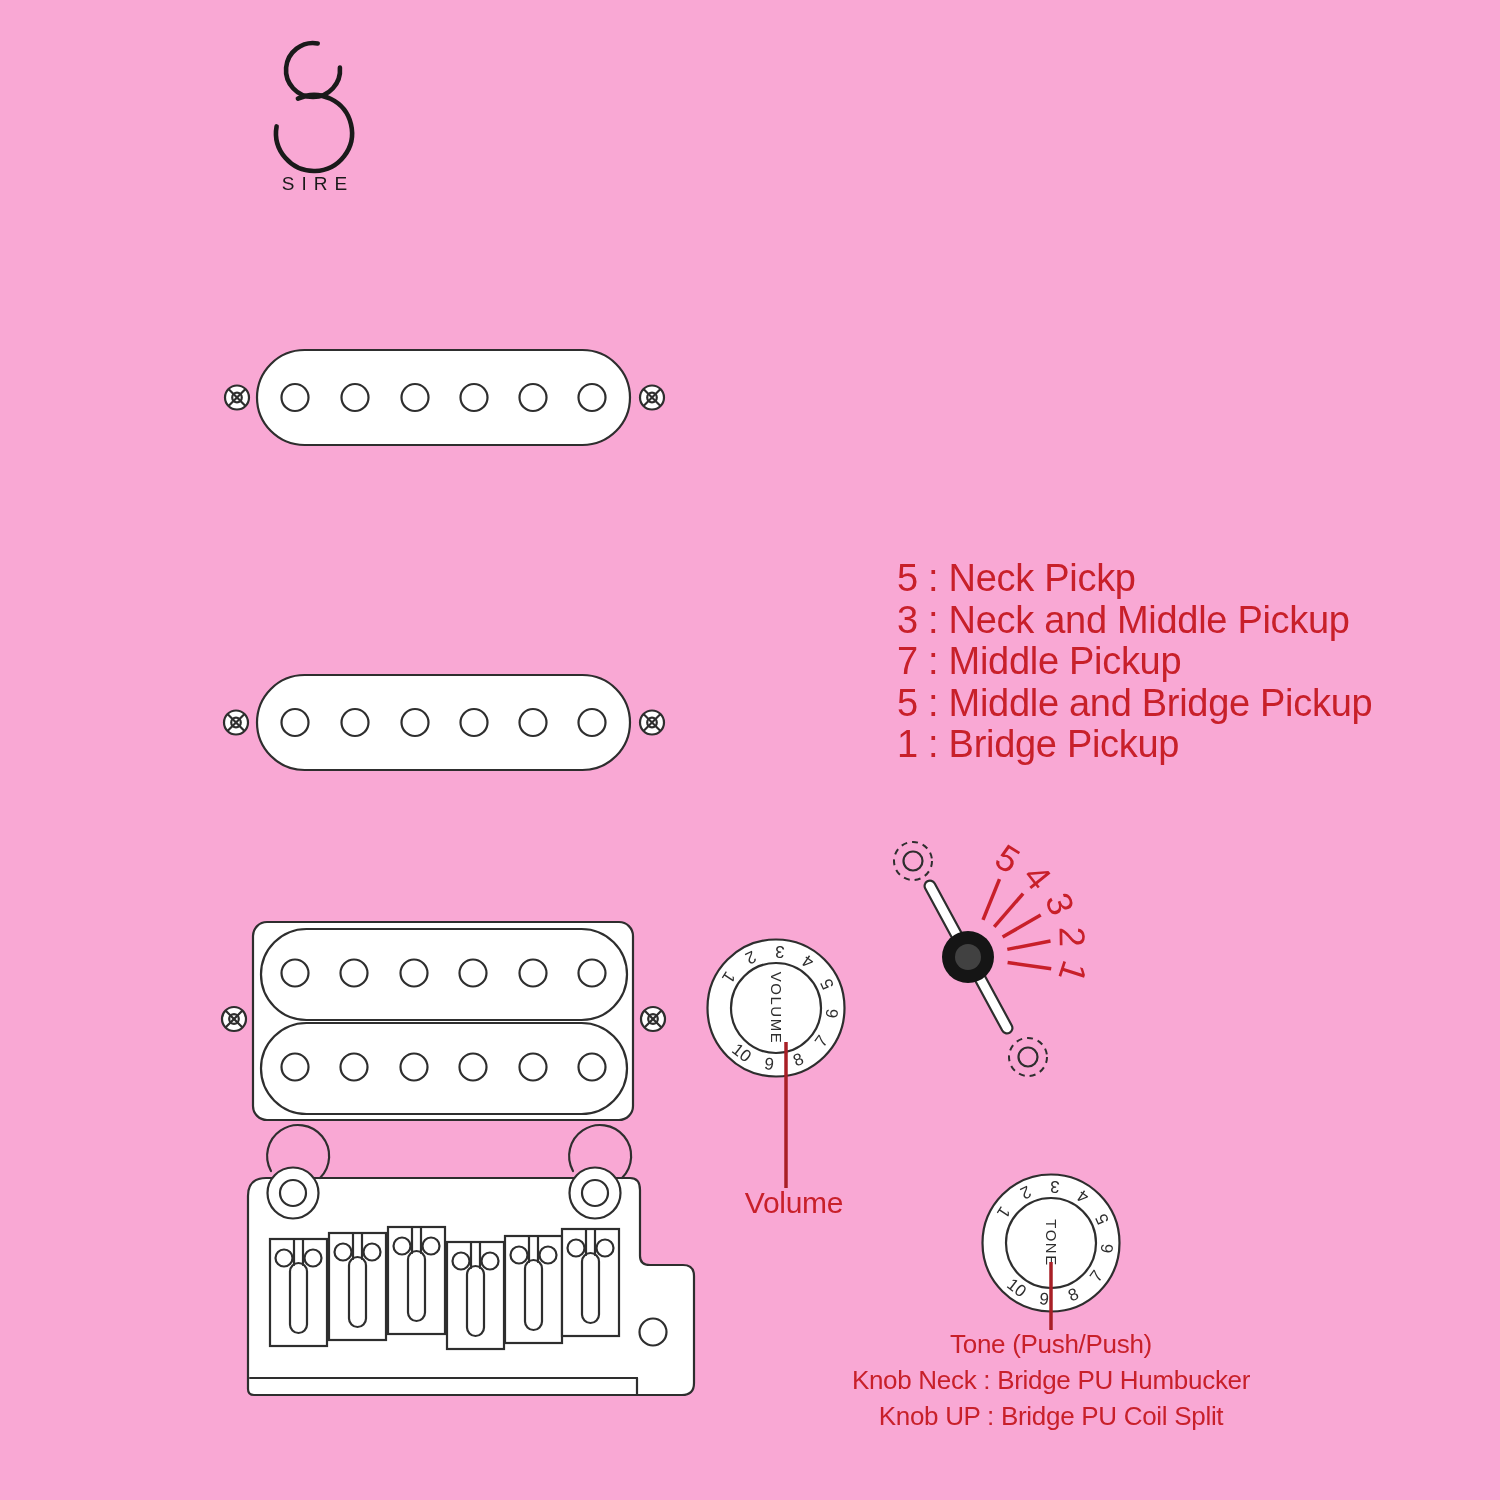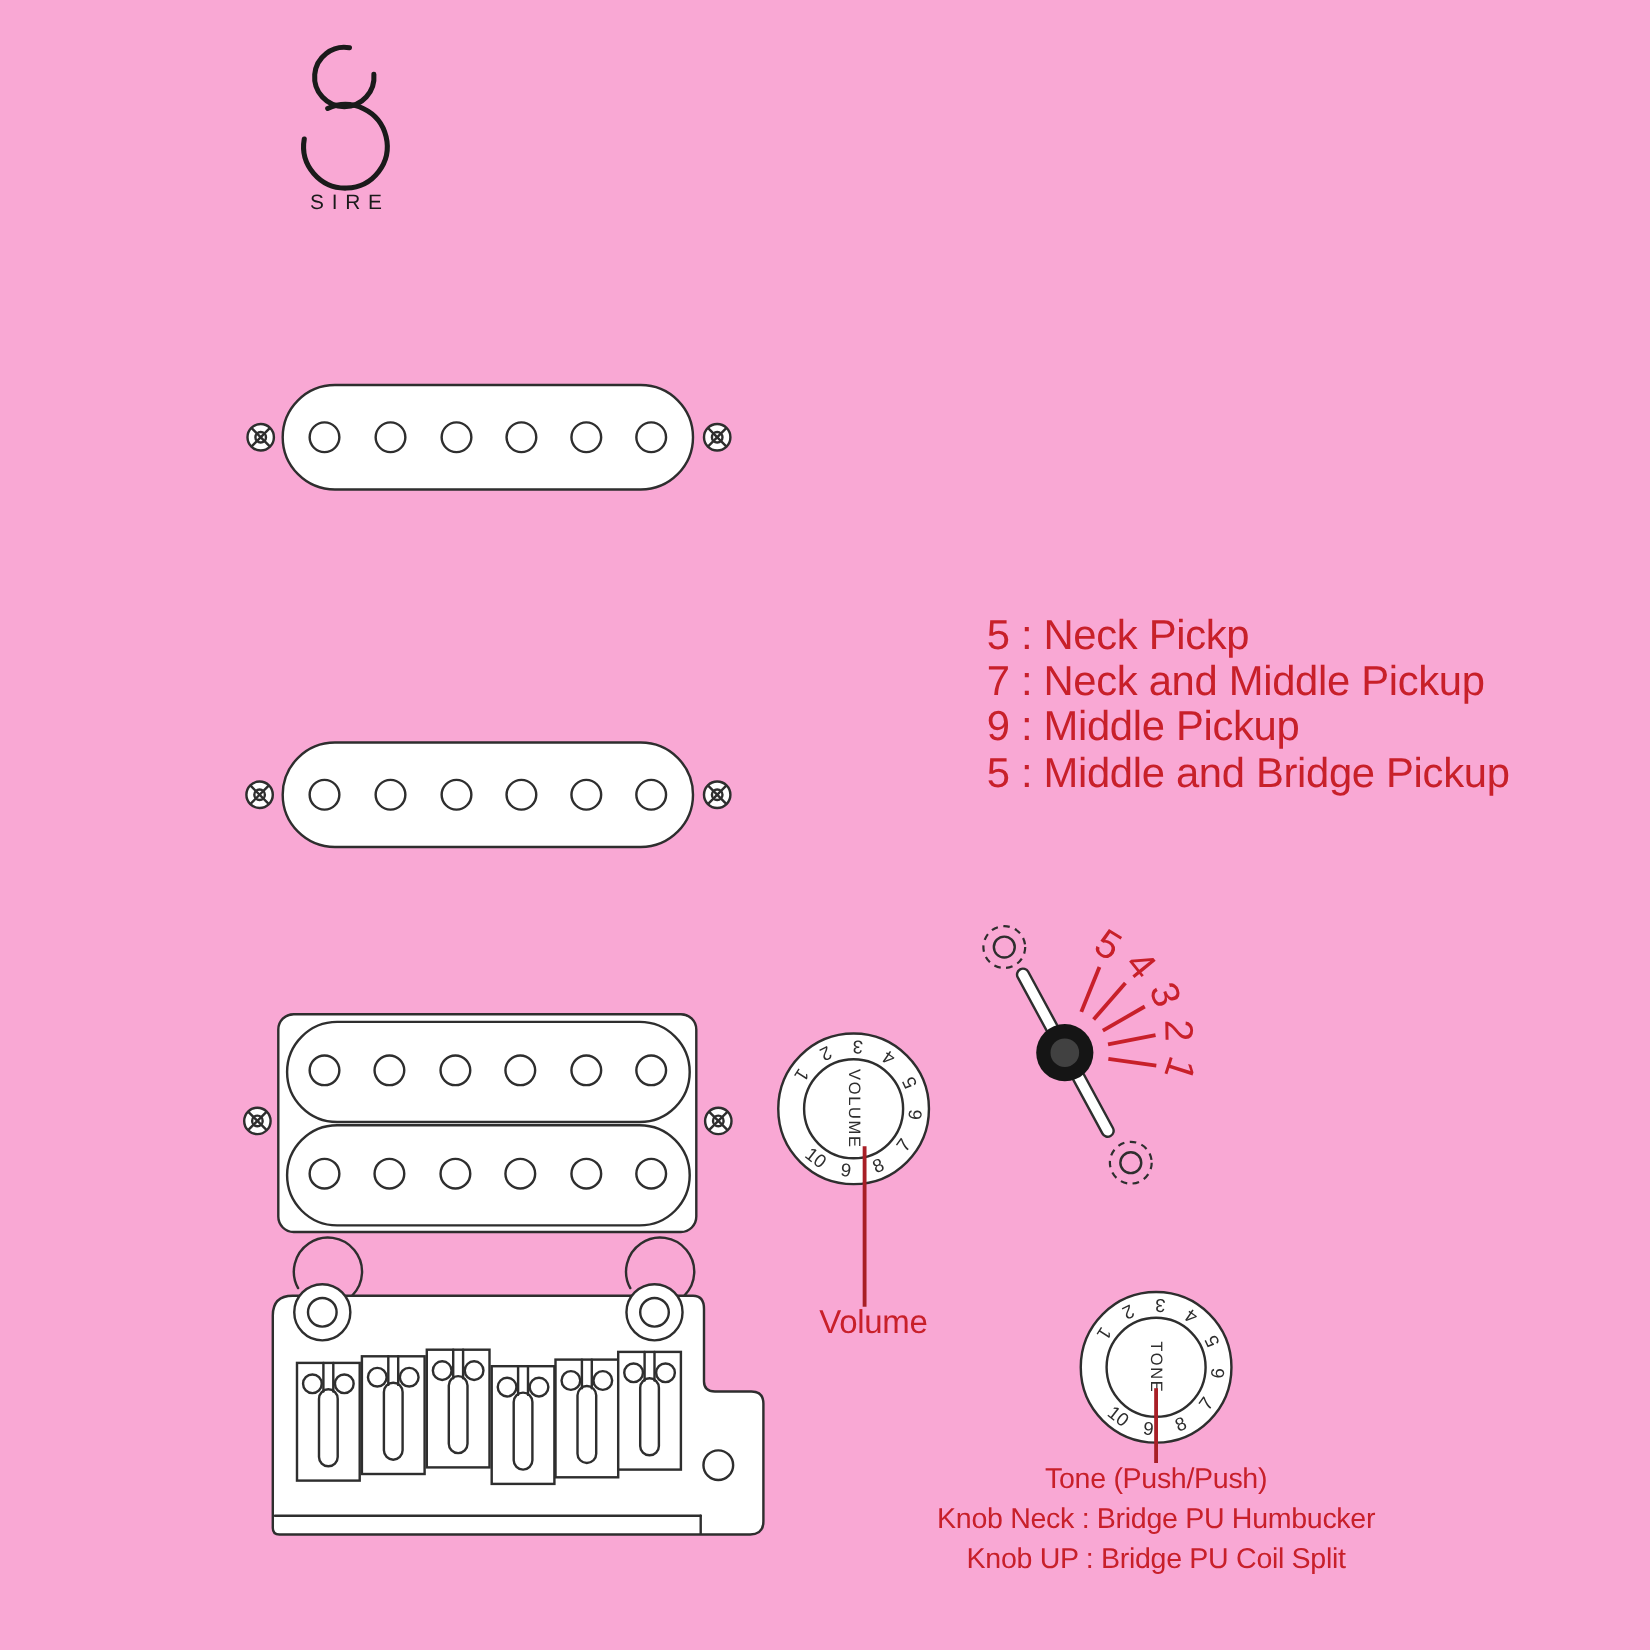--- a/index.html
+++ b/index.html
@@ -245,23 +245,24 @@
           <line x1="1007.3" y1="949.4" x2="1050.5" y2="941.0" class="red-stroke" stroke-width="3.5"></line>
           <text x="1072.1" y="936.8" class="sel-num" transform="rotate(89 1072.1 936.8)">2</text>
           <line x1="1007.6" y1="962.6" x2="1051.2" y2="968.7" class="red-stroke" stroke-width="3.5"></line>
           <text x="1073.0" y="971.8" class="sel-num" transform="rotate(108 1073.0 971.8)">1</text>
         </g>
     </g>
   </svg>
 
   <div class="redtxt legend">
     <div>5 : Neck Pickp</div>
-    <div>7 : Neck and Middle Pickup</div>
-    <div>9 : Middle Pickup</div>
+    <div>3 : Neck and Middle Pickup</div>
+    <div>7 : Middle Pickup</div>
     <div>5 : Middle and Bridge Pickup</div>
+    <div>1 : Bridge Pickup</div>
   </div>
 
   <div class="redtxt vol-caption">Volume</div>
 
   <div class="redtxt tone-caption">
     <div>Tone (Push/Push)</div>
     <div>Knob Neck : Bridge PU Humbucker</div>
     <div>Knob UP : Bridge PU Coil Split</div>
   </div>
 </div>

